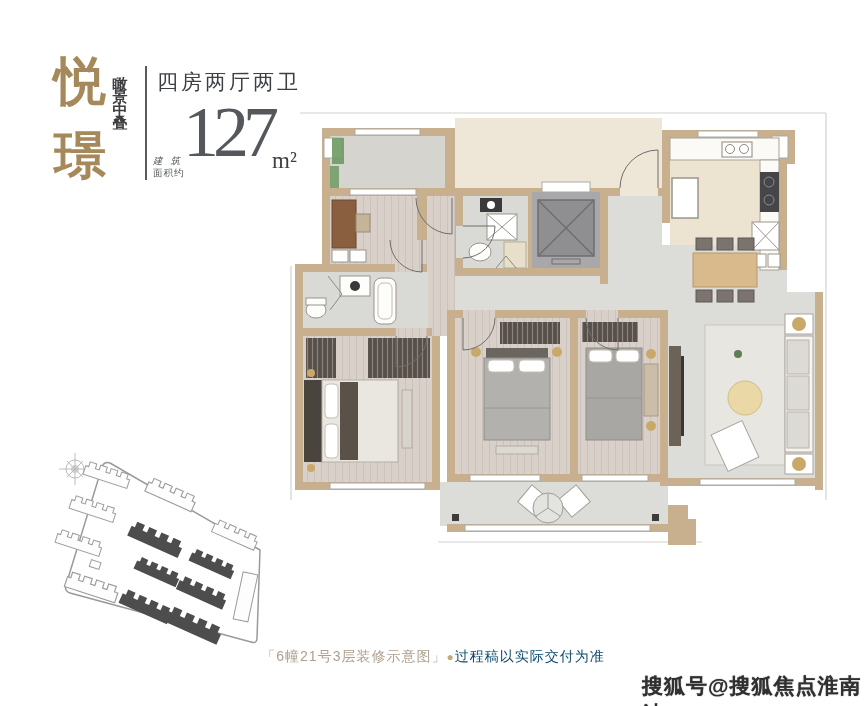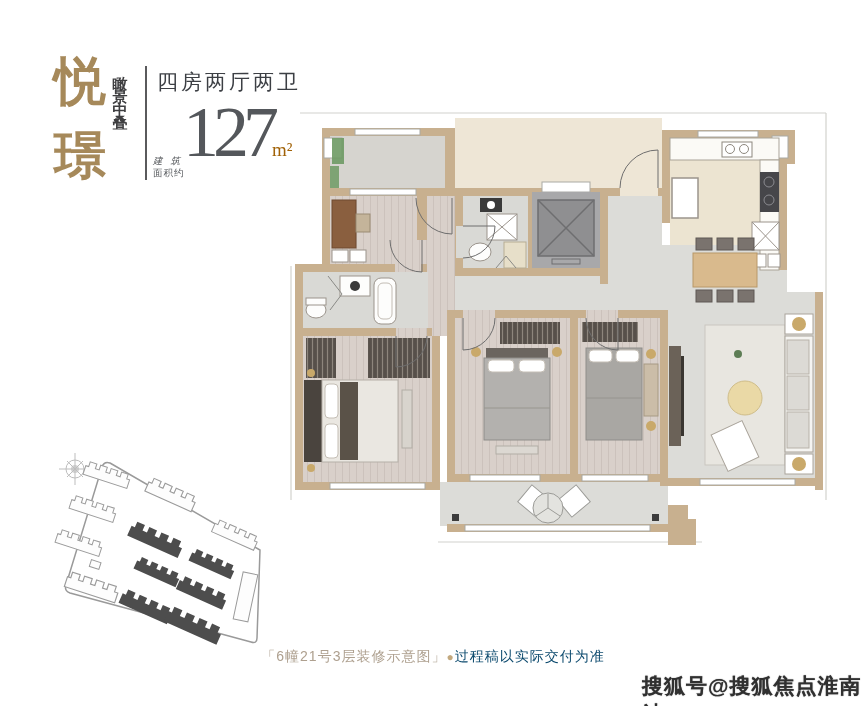--- a/index.html
+++ b/index.html
@@ -10,22 +10,22 @@
       font-family:"Liberation Serif","DejaVu Serif",serif;font-size:52px;font-weight:700;color:#a6895a;line-height:1;}
   .brand-title span{display:block;text-align:center;}
   .brand-tagline{position:absolute;left:110px;top:64px;height:122px;writing-mode:vertical-rl;
       font-size:15px;font-weight:700;color:#3e3e40;letter-spacing:13px;line-height:20px;}
   .header-divider{position:absolute;left:145px;top:66px;width:2px;height:114px;background:#5a5a5c;}
   .layout-type{position:absolute;left:157px;top:68px;font-size:21px;font-weight:400;color:#3c3f44;letter-spacing:3px;}
   .area-label{position:absolute;left:153px;top:155px;font-size:9.5px;color:#54575b;line-height:12px;letter-spacing:1px;}
   .area-label .l1{letter-spacing:8px;font-style:italic;}
   .area-value{position:absolute;left:183px;top:96px;font-family:"Liberation Serif","DejaVu Serif",serif;
       font-size:72px;font-weight:400;color:#54575b;letter-spacing:-6px;line-height:1;}
-  .area-unit{position:absolute;left:272px;top:139px;font-family:"Liberation Serif","DejaVu Serif",serif;
-      font-size:19px;color:#a16207;}
+  .area-unit{position:absolute;left:272px;top:148px;font-family:"Liberation Serif","DejaVu Serif",serif;
+      font-size:23px;color:#404040;}
   
   .floorplan{position:absolute;left:290px;top:108px;}
   .siteplan{position:absolute;left:40px;top:445px;}
   
   .caption{position:absolute;left:0;top:648px;width:866px;text-align:center;font-size:14px;letter-spacing:1px;}
   .caption .plan-label{color:#aea08f;}
   .caption .bullet{color:#c3a97f;font-size:12px;}
   .caption .disclaimer{color:#0c4a6e;}
   .watermark{position:absolute;left:642px;top:672px;font-size:21px;font-weight:700;color:#303030;letter-spacing:1px;
       text-shadow:0 0 1px #555;}

